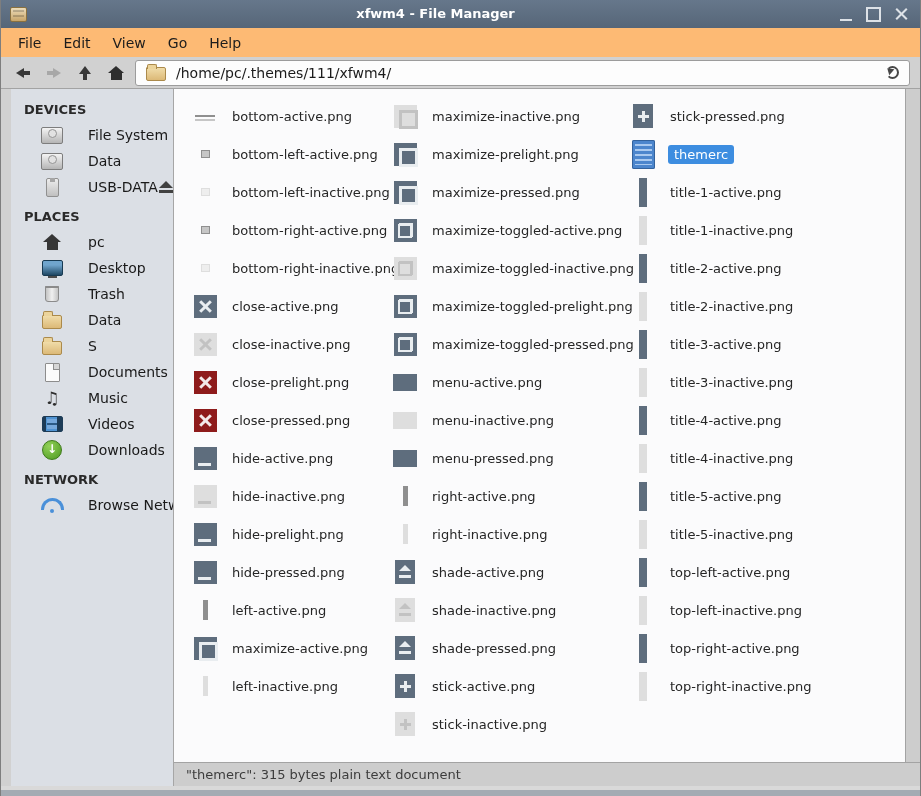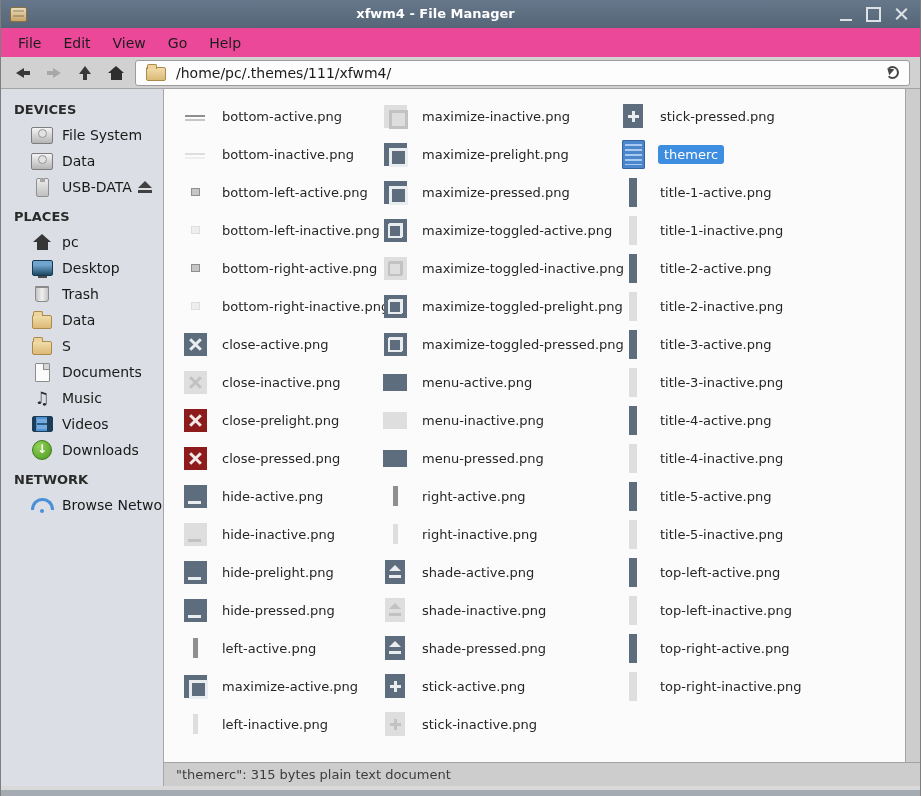--- a/index.html
+++ b/index.html
@@ -21,21 +21,21 @@
   .win-controls { margin-left:auto; display:flex; gap:9px; }
   .wc { width:19px; height:19px; display:flex; align-items:center; justify-content:center; position:relative; }
   .wc-min::before { content:""; width:12px; height:2px; background:#dde2e7; position:absolute; bottom:3px; }
   .wc-max::before { content:""; width:11px; height:11px; border:2px solid #dde2e7; }
   .wc-close::before, .wc-close::after { content:""; position:absolute; width:15px; height:2px;
               background:#dde2e7; top:8px; left:2px; }
   .wc-close::before { transform:rotate(45deg); }
   .wc-close::after { transform:rotate(-45deg); }
 
   
-  .menubar { height:29px; background:#ec4899; display:flex; align-items:center; padding:0 6px; flex:none; }
+  .menubar { height:29px; background:#fdba74; display:flex; align-items:center; padding:0 6px; flex:none; }
   .menu-item { padding:0 11px; font-size:14px; color:#1c1c1c; height:100%;
                display:flex; align-items:center; }
 
   
   .toolbar { height:32px; background:#d1d1d1; border-bottom:1px solid #a3a3a3;
              display:flex; align-items:center; padding:0 10px; gap:7px; flex:none; }
   .tb-btn { width:24px; height:24px; display:flex; align-items:center; justify-content:center; flex:none; }
   .tb-back::before { content:""; border-top:5px solid transparent; border-bottom:5px solid transparent;
              border-right:8px solid #383838; }
   .tb-back::after { content:""; width:6px; height:4px; background:#383838; }
@@ -54,28 +54,28 @@
   .pathbar { flex:1; height:26px; background:#fdfdfd; border:1px solid #9c9c9c; border-radius:3px;
              display:flex; align-items:center; padding:0 8px; gap:8px; }
   .path-text { flex:1; font-size:14px; color:#1b1b1b; white-space:nowrap; overflow:hidden; }
   .tb-refresh { width:17px; height:17px; position:relative; flex:none; }
   .tb-refresh::before { content:""; position:absolute; inset:2px; border:2px solid #474747;
              border-radius:50%; border-left-color:transparent; }
   .tb-refresh::after { content:""; position:absolute; left:-1px; top:1px;
              border:4px solid transparent; border-right:6px solid #474747; transform:rotate(40deg); }
 
   
-  .content { flex:1; display:flex; min-height:0; }
+  .content { flex:1; display:flex; min-height:0;padding-left:10px; }
 
   .sidebar { width:163px; flex:none; background:#dbdfe5; border-right:1px solid #a6a6a6;
              padding-top:4px; overflow:hidden; }
   .sb-header { padding:9px 0 5px 13px; font-weight:bold; font-size:13px; color:#2a2a2a; }
   .sb-item { display:flex; align-items:center; height:26px; padding-left:29px;
              font-size:14px; color:#191919; }
-  .sb-label { margin-left:8px; white-space:nowrap;text-align:center; }
+  .sb-label { margin-left:24px; white-space:nowrap;text-align:center; }
   .si { width:24px; height:22px; flex:none; display:flex; align-items:center; justify-content:center;
         position:relative; }
   .si::before, .si::after { content:""; position:absolute; }
 
   .si-drive::before { position:static; width:20px; height:15px;
         background:linear-gradient(#f4f4f4,#b5b5b5); border:1px solid #7d7d7d; border-radius:2px; }
   .si-drive::after { width:7px; height:7px; border:1px solid #949494; border-radius:50%;
         background:#e2e2e2; top:5px; left:8px; }
   .si-usb::before { position:static; width:11px; height:17px;
         background:linear-gradient(#ededed,#c0c0c0); border:1px solid #909090; border-radius:2px; }
@@ -282,26 +282,20 @@
         <div class="file-grid">
             <div class="fcol">
               <div class="file-item">
                 <div class="gi">
                   <div class="ic ic-hbar t-mid"></div>
                 </div>
                 <div class="file-label">bottom-active.png</div>
               </div>
               <div class="file-item">
                 <div class="gi">
-                  <div class="ic ic-hbar t-light"></div>
-                </div>
-                <div class="file-label">bottom-inactive.png</div>
-              </div>
-              <div class="file-item">
-                <div class="gi">
                   <div class="ic ic-corner t-mid"></div>
                 </div>
                 <div class="file-label">bottom-left-active.png</div>
               </div>
               <div class="file-item">
                 <div class="gi">
                   <div class="ic ic-corner t-light"></div>
                 </div>
                 <div class="file-label">bottom-left-inactive.png</div>
               </div>

